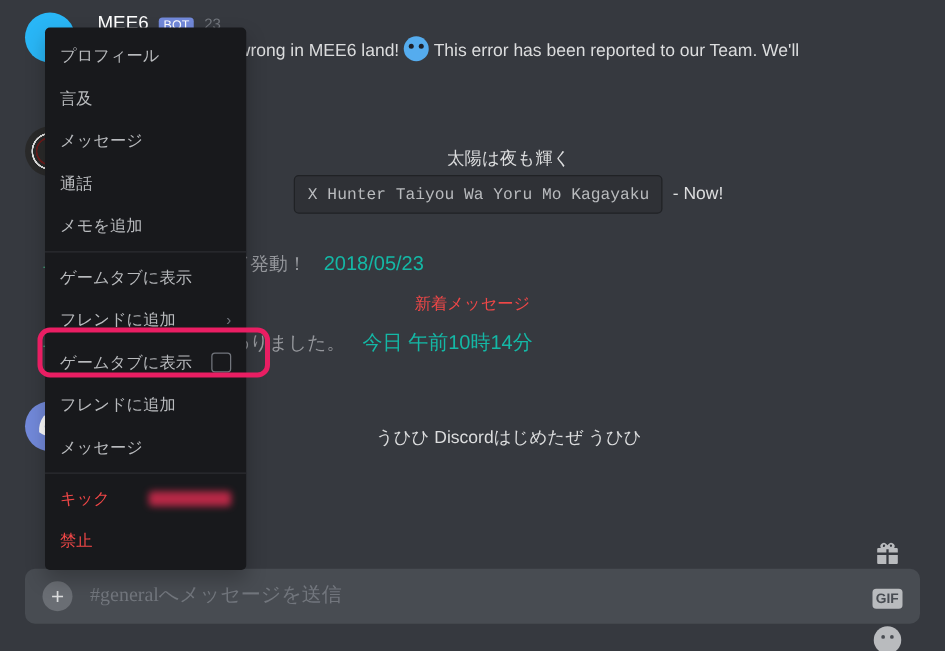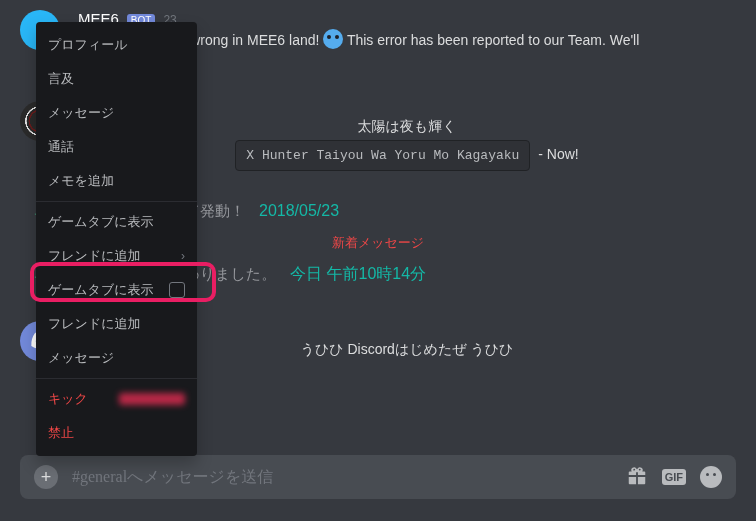--- a/index.html
+++ b/index.html
@@ -186,21 +186,21 @@
     .input-field {
       flex: 1;
       background: transparent;
       border: none;
       outline: none;
       color: #7dd3fc;
       font-size: 16px;
       font-family: Liberation Serif, serif;
     }
     .input-field::placeholder { color: #72767d; }
-    .input-icons { display: flex; gap: 14px; align-items: center; }
+    .input-icons { display: flex; gap: 14px; align-items: center; flex-direction: column; }
     .inp-icon { color: #b9bbbe; cursor: pointer; }
     .gif-badge {
       background: #b9bbbe;
       color: #484c52;
       font-size: 11px;
       font-weight: 700;
       padding: 2px 3px;
       border-radius: 3px;
     }
     .smile {

